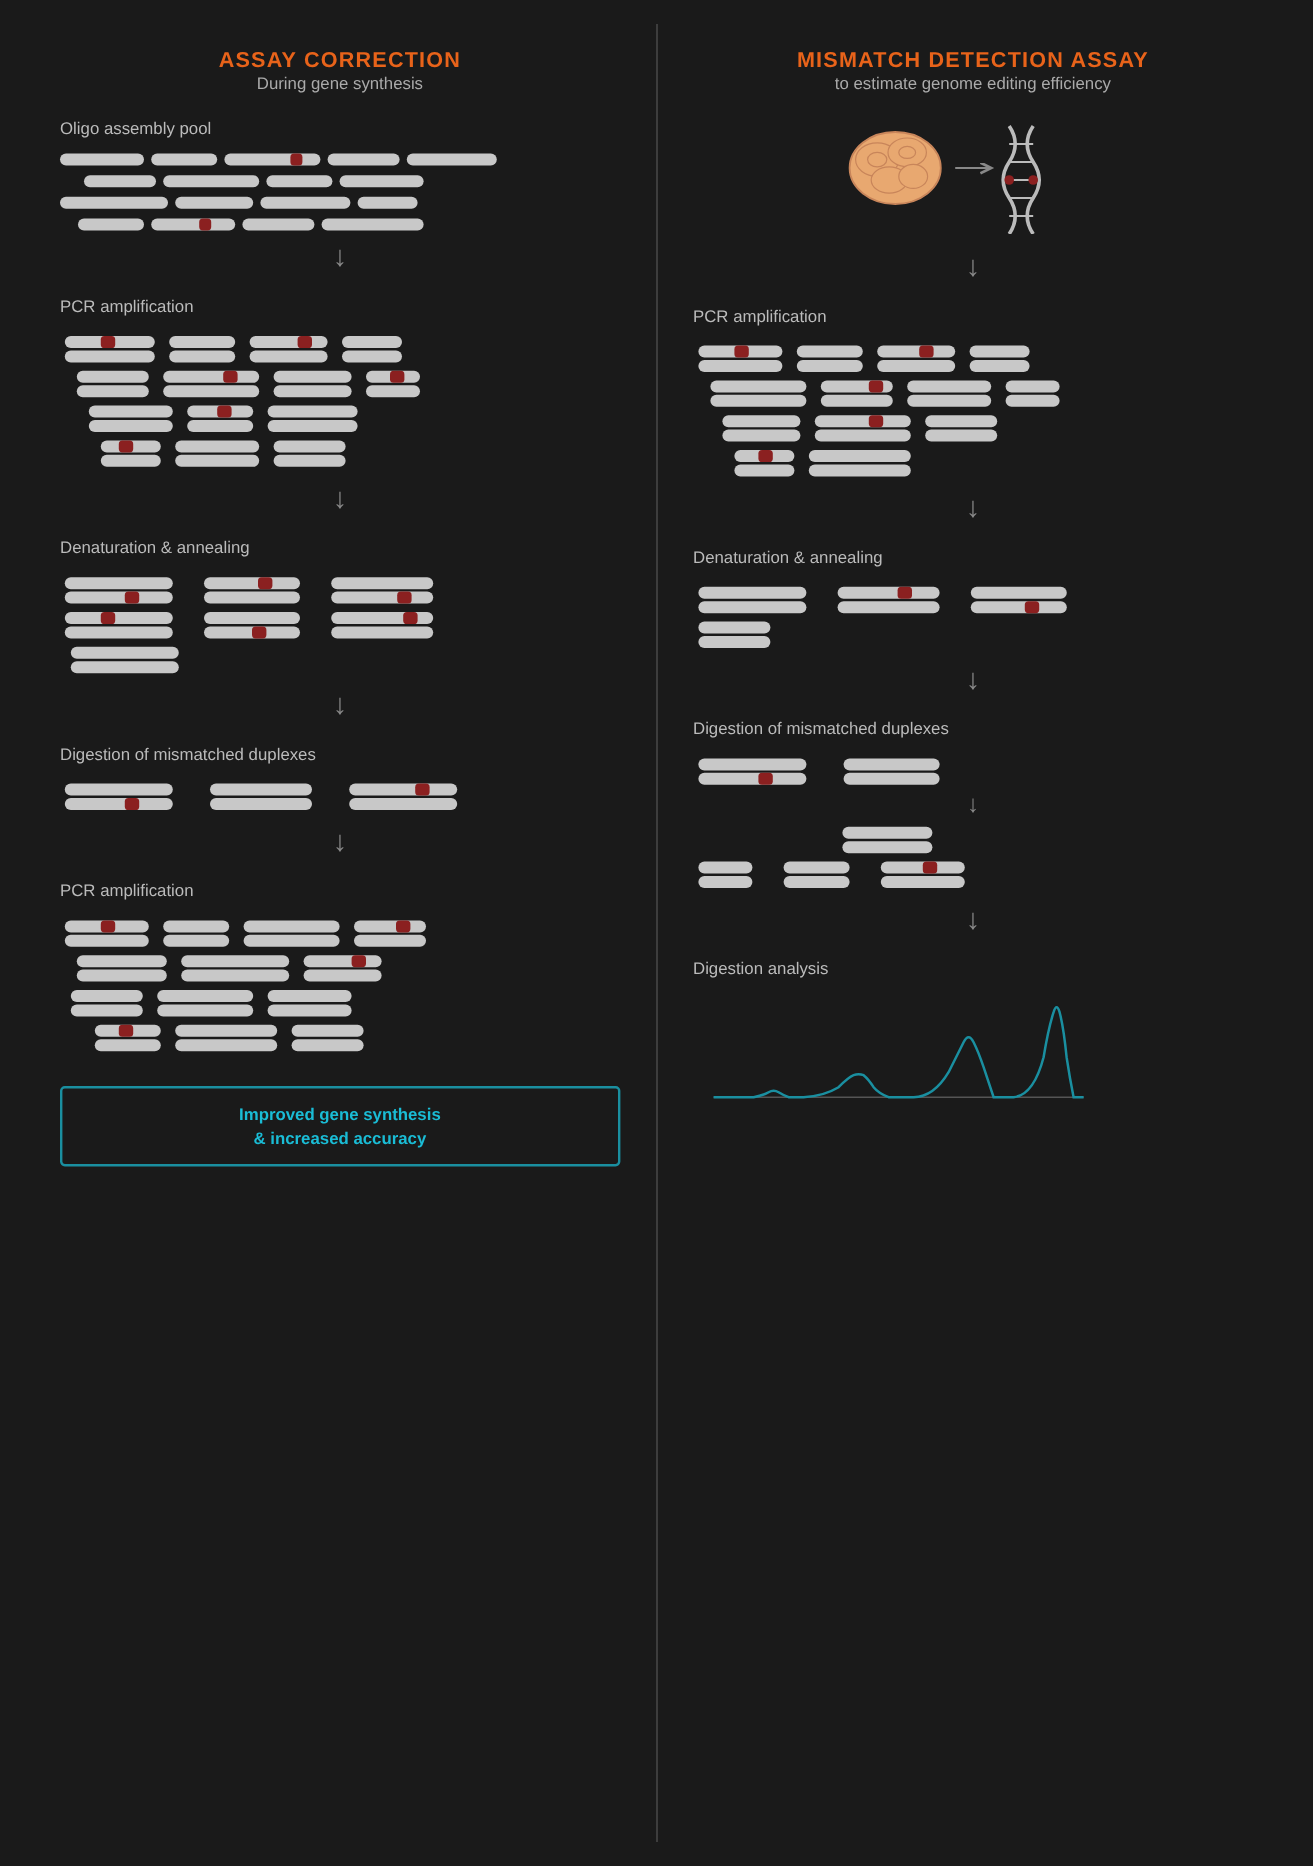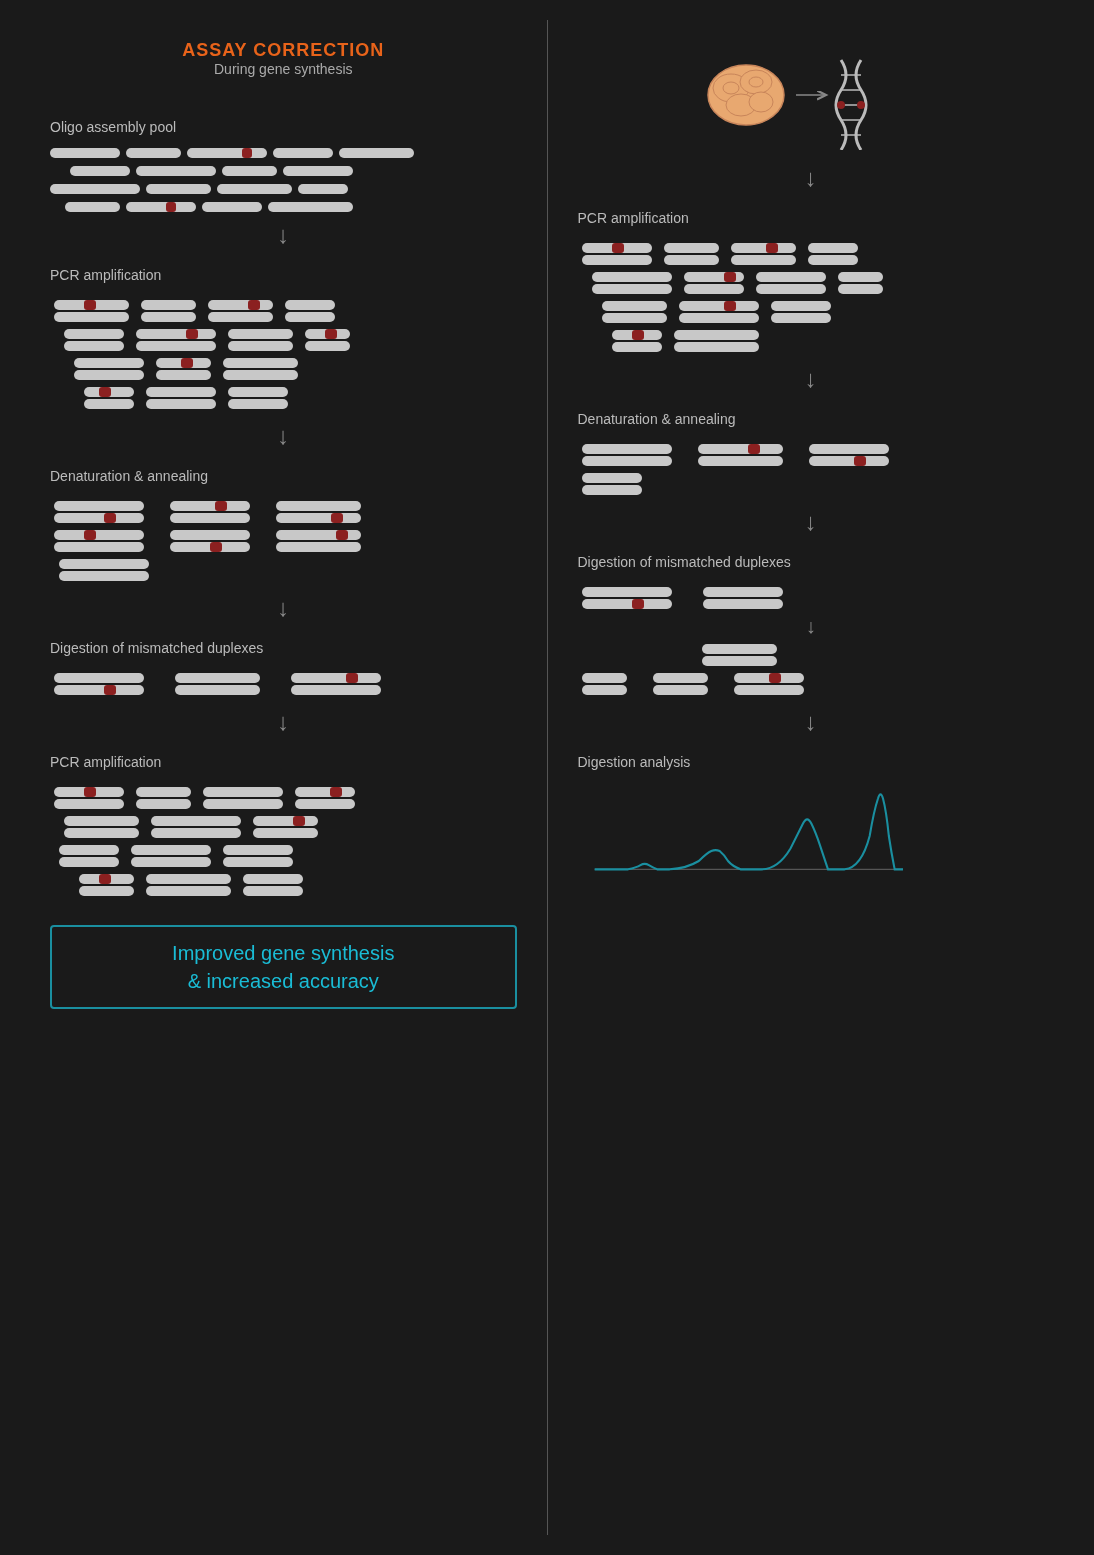--- a/index.html
+++ b/index.html
@@ -38,21 +38,21 @@
       text-align: center;
       width: 100%;
       letter-spacing: 1px;
     }
 
     .panel-subtitle {
       font-size: 14px;
       color: #aaa;
       text-align: center;
       width: 100%;
-      margin-bottom: 28px;
+      margin-bottom: 8px;
     }
 
     .step-label {
       font-size: 14px;
       color: #bbb;
       margin-top: 14px;
       margin-bottom: 8px;
     }
 
     .arrow-down {
@@ -128,22 +128,22 @@
       border-radius: 4px;
       text-align: center;
       padding: 12px 20px;
       margin-top: auto;
       width: 100%;
       margin-top: 20px;
     }
 
     .result-box-text {
       color: #1abcd5;
-      font-size: 20px;
-      font-weight: normal;
+      font-size: 14px;
+      font-weight: bold;
       line-height: 1.4;
     }
 
     
     .cells-illustration {
       width: 100%;
       display: flex;
       justify-content: center;
       margin-bottom: 10px;
     }
@@ -462,20 +462,22 @@
           </div>
       </div>
     </div>
 
     <div class="result-box">
       <div class="result-box-text">Improved gene synthesis<br>&amp; increased accuracy</div>
     </div>
   </div>
 
   <div class="panel panel-right">
+    <div class="panel-title">MISMATCH DETECTION ASSAY</div>
+    <div class="panel-subtitle">to estimate genome editing efficiency</div>
 
     <div class="cells-illustration">
       <svg width="220" height="110" viewBox="0 0 220 110">
 
         <ellipse cx="45" cy="55" rx="38" ry="30" fill="#e8a870" stroke="#c8855a" stroke-width="1.5"></ellipse>
         <ellipse cx="30" cy="48" rx="18" ry="14" fill="#e8a870" stroke="#c8855a" stroke-width="1"></ellipse>
         <ellipse cx="55" cy="42" rx="16" ry="12" fill="#e8a870" stroke="#c8855a" stroke-width="1"></ellipse>
         <ellipse cx="40" cy="65" rx="15" ry="11" fill="#e8a870" stroke="#c8855a" stroke-width="1"></ellipse>
         <ellipse cx="60" cy="62" rx="12" ry="10" fill="#e8a870" stroke="#c8855a" stroke-width="1"></ellipse>
 

